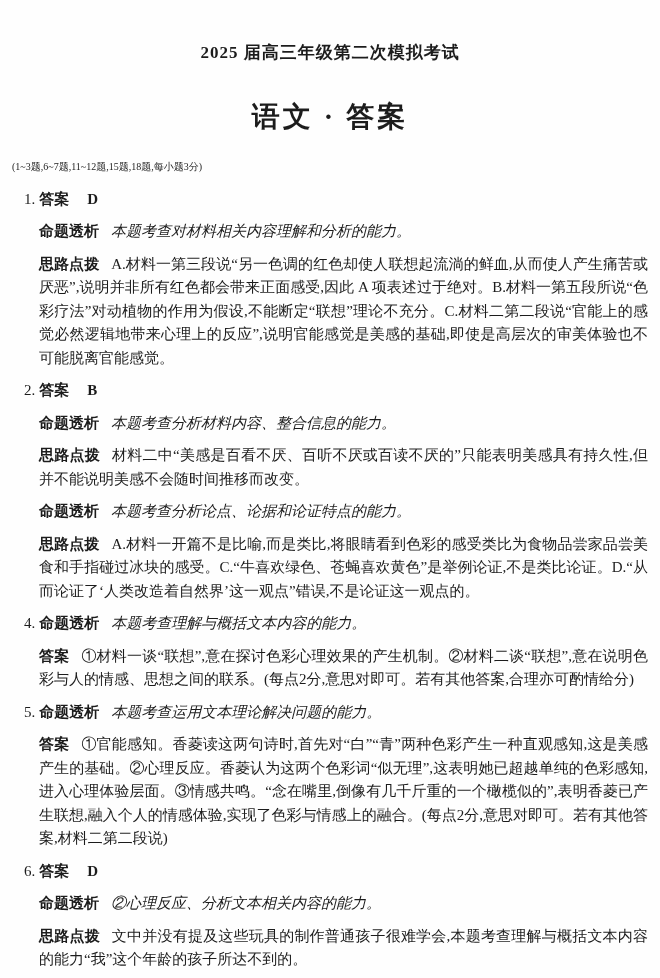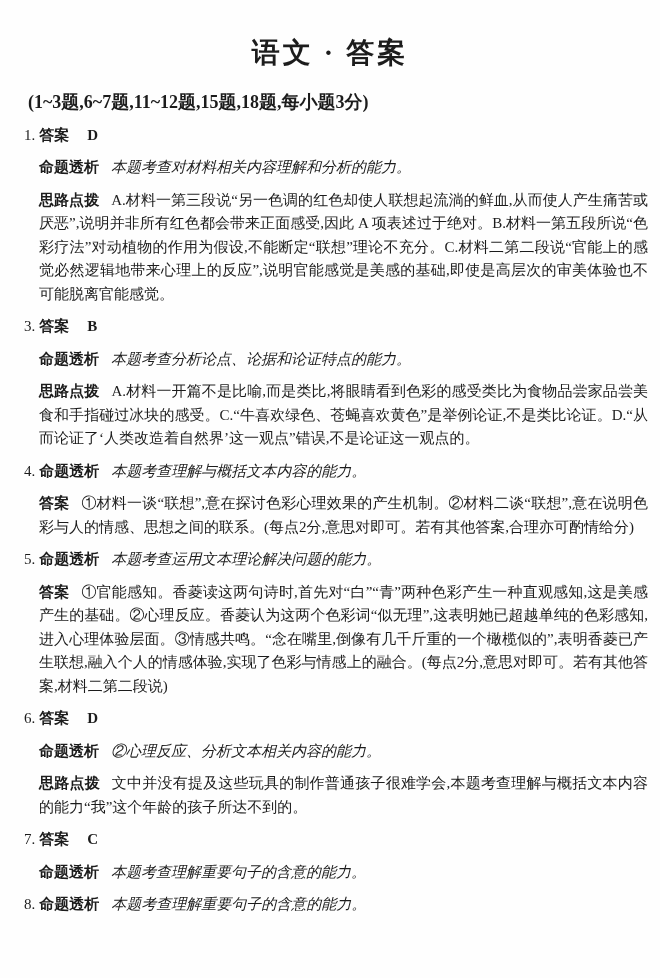--- a/index.html
+++ b/index.html
@@ -27,24 +27,23 @@
   }
   .subject-title {
     margin: 35px 0 0;
     text-align: center;
     font-size: 28px;
     font-weight: 700;
     letter-spacing: 3px;
     line-height: 1.3;
   }
   .note {
-    margin: 20px 16px 0;
-    font-size: 18px;
+    margin: 20px 0 0;
+    font-size: 10px;
     line-height: 23.5px;
-    font-weight: bold;
   }
   .item { margin: 0; }
   .row {
     margin: 8px 0 0 27px;
     font-size: 15px;
     line-height: 23.5px;
     text-align: justify;
     text-justify: inter-character;
   }
   .row.numbered { text-indent: -15px; }
@@ -55,31 +54,36 @@
     padding-right: 12px;
   }
   .row.letter .label { padding-right: 18px; }
   .row.letter .text { font-weight: 700; }
   .row.kai .text { font-style: italic; }
 </style>
 </head>
 <body>
 
 <div class="page">
+  <h1 class="exam-title">2025 届高三年级第二次模拟考试</h1>
   <h2 class="subject-title">语文 · 答案</h2>
   <p class="note">(1~3题,6~7题,11~12题,15题,18题,每小题3分)</p>
 
   <div id="answer-items">
       <div class="item">
         <p class="row letter numbered"><span class="num">1.</span><span class="label">答案</span><span class="text">D</span></p>
         <p class="row kai"><span class="label">命题透析</span><span class="text">本题考查对材料相关内容理解和分析的能力。</span></p>
         <p class="row song"><span class="label">思路点拨</span><span class="text">A.材料一第三段说“另一色调的红色却使人联想起流淌的鲜血,从而使人产生痛苦或厌恶”,说明并非所有红色都会带来正面感受,因此 A 项表述过于绝对。B.材料一第五段所说“色彩疗法”对动植物的作用为假设,不能断定“联想”理论不充分。C.材料二第二段说“官能上的感觉必然逻辑地带来心理上的反应”,说明官能感觉是美感的基础,即使是高层次的审美体验也不可能脱离官能感觉。</span></p>
       </div>
       <div class="item">
-        <p class="row letter numbered"><span class="num">3.</span><span class="label">答案</span><span class="text">B</span></p>
+        <p class="row letter numbered"><span class="num">2.</span><span class="label">答案</span><span class="text">B</span></p>
+        <p class="row kai"><span class="label">命题透析</span><span class="text">本题考查分析材料内容、整合信息的能力。</span></p>
+        <p class="row song"><span class="label">思路点拨</span><span class="text">材料二中“美感是百看不厌、百听不厌或百读不厌的”只能表明美感具有持久性,但并不能说明美感不会随时间推移而改变。</span></p>
+      </div>
+      <div class="item">
         <p class="row kai"><span class="label">命题透析</span><span class="text">本题考查分析论点、论据和论证特点的能力。</span></p>
         <p class="row song"><span class="label">思路点拨</span><span class="text">A.材料一开篇不是比喻,而是类比,将眼睛看到色彩的感受类比为食物品尝家品尝美食和手指碰过冰块的感受。C.“牛喜欢绿色、苍蝇喜欢黄色”是举例论证,不是类比论证。D.“从而论证了‘人类改造着自然界’这一观点”错误,不是论证这一观点的。</span></p>
       </div>
       <div class="item">
         <p class="row kai numbered"><span class="num">4.</span><span class="label">命题透析</span><span class="text">本题考查理解与概括文本内容的能力。</span></p>
         <p class="row song"><span class="label">答案</span><span class="text">①材料一谈“联想”,意在探讨色彩心理效果的产生机制。②材料二谈“联想”,意在说明色彩与人的情感、思想之间的联系。(每点2分,意思对即可。若有其他答案,合理亦可酌情给分)</span></p>
       </div>
       <div class="item">
         <p class="row kai numbered"><span class="num">5.</span><span class="label">命题透析</span><span class="text">本题考查运用文本理论解决问题的能力。</span></p>
         <p class="row song"><span class="label">答案</span><span class="text">①官能感知。香菱读这两句诗时,首先对“白”“青”两种色彩产生一种直观感知,这是美感产生的基础。②心理反应。香菱认为这两个色彩词“似无理”,这表明她已超越单纯的色彩感知,进入心理体验层面。③情感共鸣。“念在嘴里,倒像有几千斤重的一个橄榄似的”,表明香菱已产生联想,融入个人的情感体验,实现了色彩与情感上的融合。(每点2分,意思对即可。若有其他答案,材料二第二段说)</span></p>

